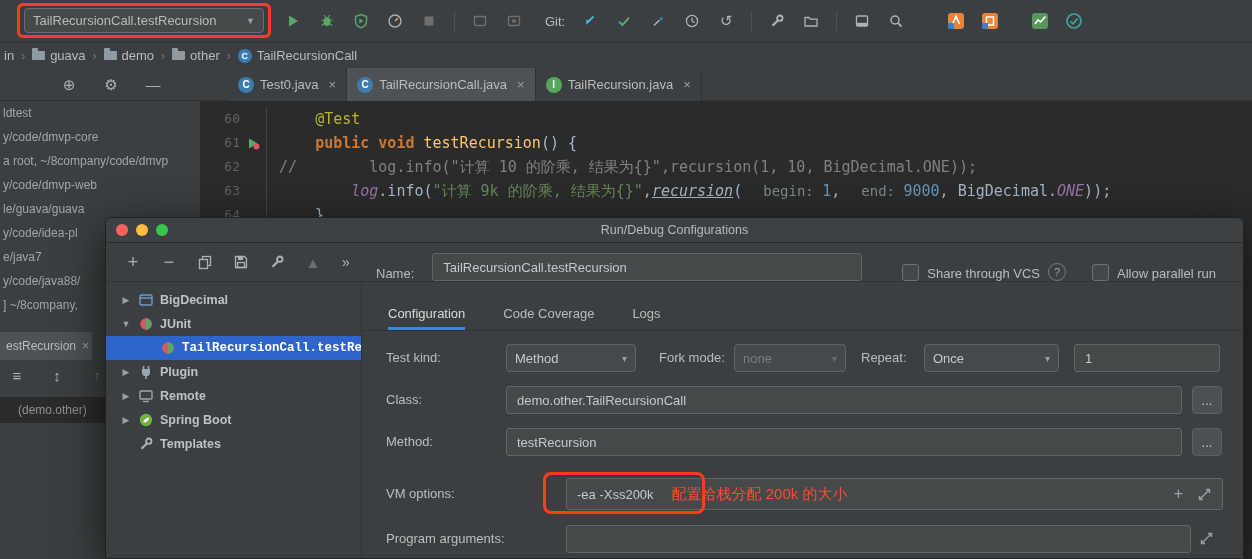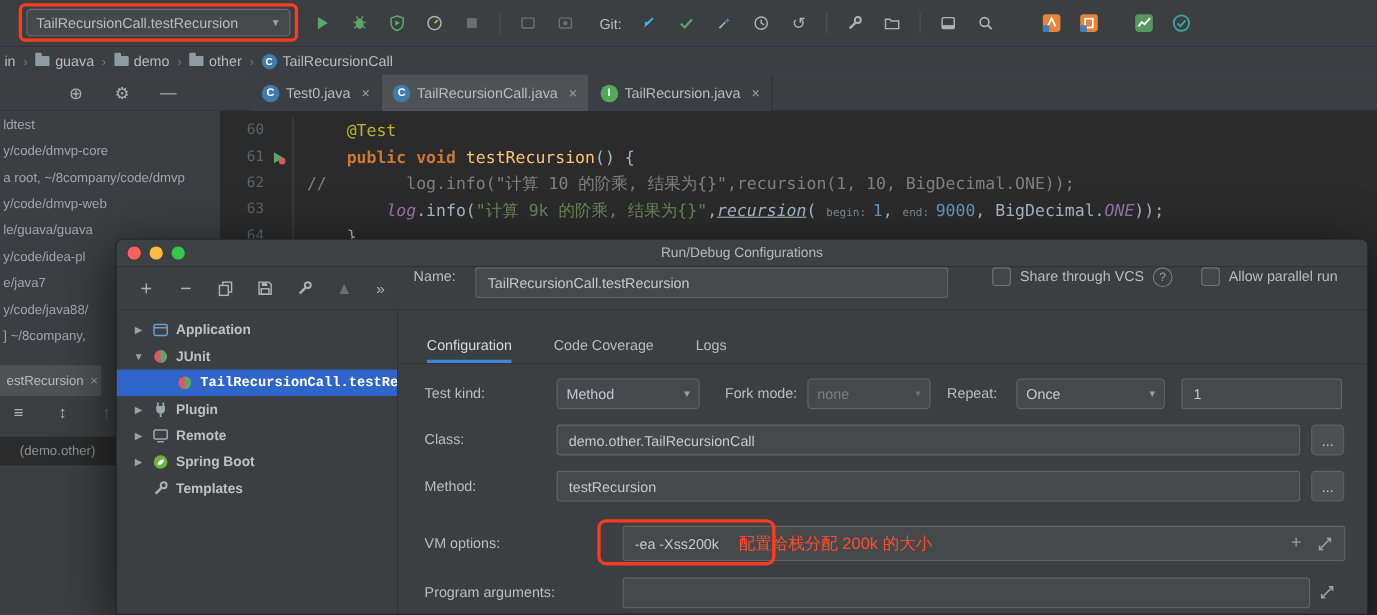--- a/index.html
+++ b/index.html
@@ -65,34 +65,34 @@
   .tk-plain{color:#a9b7c6;}
   .tk-kw{color:#cc7832;font-weight:bold;}
   .tk-ann{color:#bbb529;}
   .tk-meth{color:#ffc66d;}
   .tk-cmt{color:#808080;}
   .tk-str{color:#6a8759;}
   .tk-num{color:#6897bb;}
   .tk-fld{color:#9876aa;font-style:italic;}
   .tk-sfld{color:#9876aa;font-style:italic;}
   .tk-ref{color:#a9b7c6;font-style:italic;text-decoration:underline;}
-  .tk-hint{color:#7d8a8f;font-size:10px;}
+  .tk-hint{color:#7d8a8f;font-size:14px;margin-left:12px;}
 
   
   .dialog{position:absolute;left:105px;top:217px;width:1139px;height:342px;background:#3c3f41;z-index:10;
     border:1px solid #222;border-radius:6px 6px 0 0;box-shadow:0 12px 48px rgba(0,0,0,.65);box-sizing:border-box;}
   .dlg-title{position:relative;height:24px;background:#3d4143;border-bottom:1px solid #2a2a2a;
     display:flex;align-items:center;justify-content:center;font-size:12.5px;color:#b8b8b8;border-radius:6px 6px 0 0;}
   .lights{position:absolute;left:10px;top:6px;display:flex;gap:8px;}
   .light{width:12px;height:12px;border-radius:50%;display:inline-block;}
   .light.r{background:#fc615c;} .light.y{background:#fdbc40;} .light.g{background:#34c749;}
   .dlg-band{position:absolute;left:0;top:25px;right:0;height:38px;border-bottom:1px solid #323537;}
   .dlg-tb{position:absolute;left:16px;top:0;height:38px;display:flex;align-items:center;gap:14px;}
   .chev{position:absolute;left:236px;top:0;height:38px;display:flex;align-items:center;color:#afb1b3;font-size:14px;}
-  .dlg-header{position:absolute;left:256px;top:0;right:0;height:38px;display:flex;align-items:flex-start;}
+  .dlg-header{position:absolute;left:256px;top:0;right:0;height:38px;display:flex;align-items:flex-end;}
   .nlabel{margin-left:14px;}
   .fld{background:#45494a;border:1px solid #646464;border-radius:3px;height:28px;display:flex;align-items:center;
     padding:0 10px;color:#c3c9cd;font-size:13px;box-sizing:border-box;}
   .nfield{margin-left:18px;width:430px;}
   .cb{width:15px;height:15px;border:1px solid #6f7375;border-radius:3px;background:#43474a;display:inline-block;flex:none;}
   .dlg-header .cb{margin-left:40px;}
   .dlg-header .cb.cb2{margin-left:26px;}
   .cblabel{margin-left:8px;}
   .help{width:16px;height:16px;border-radius:50%;border:1px solid #787c7e;color:#9da0a3;font-size:11px;
     display:inline-flex;align-items:center;justify-content:center;margin-left:8px;flex:none;}
@@ -441,21 +441,21 @@
     <div class="dlg-vsep"></div>
     <div class="dlg-tree">
         <div class="tree-row">
           <span class="tw">▶</span>
           <span class="ti">
             <svg width="16" height="16">
               <rect x="2" y="3" width="12" height="10" rx="1.5" fill="none" stroke="#6E9BC6" stroke-width="1.4"></rect>
               <path d="M2 6h12" stroke="#6E9BC6" stroke-width="1.4"></path>
             </svg>
           </span>
-          <span class="tl">Application</span>
+          <span class="tl">BigDecimal</span>
         </div>
         <div class="tree-row">
           <span class="tw">▼</span>
           <span class="ti">
             <svg width="16" height="16">
               <circle cx="8" cy="8" r="5.8" fill="#DB5860"></circle>
               <path d="M8 2.2a5.8 5.8 0 0 1 0 11.6Z" fill="#59A869"></path>
             </svg>
           </span>
           <span class="tl">JUnit</span>

